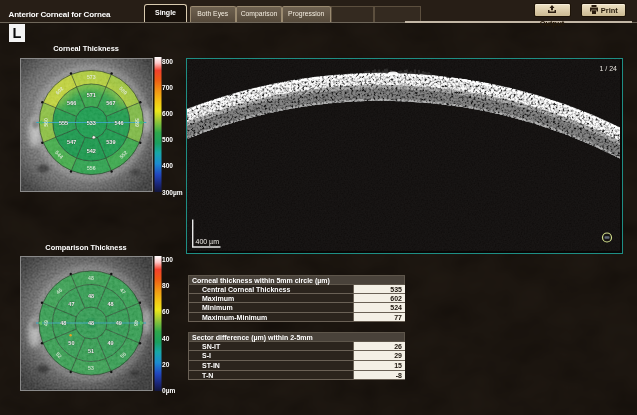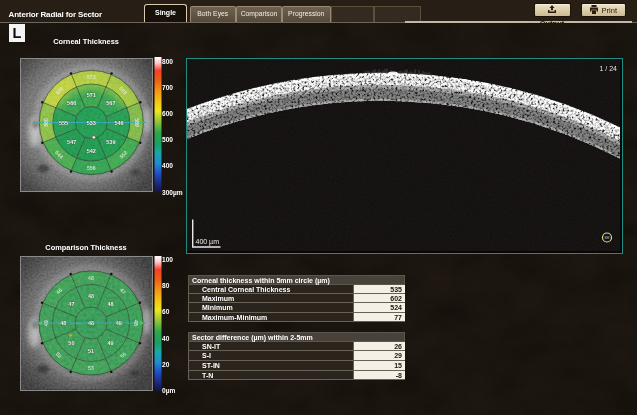--- a/index.html
+++ b/index.html
@@ -4,40 +4,40 @@
 body{width:637px;height:415px;position:relative;overflow:hidden;background:#0e0a07;font-family:"Liberation Sans",sans-serif}
 </style></head><body>
 <svg width="637" height="415" style="position:absolute;left:0;top:0">
 <filter id="bodyn">
       <feTurbulence type="fractalNoise" baseFrequency="0.02 0.03" numOctaves="3" seed="4"></feTurbulence>
 <feColorMatrix type="matrix" values="0.13 0 0 0 0.012  0.09 0 0 0 0.006  0.05 0 0 0 0.003  0 0 0 0 0.2"></feColorMatrix>
     </filter>
 <rect width="637" height="415" filter="url(#bodyn)"></rect>
   </svg>
 <div style="position:absolute;left:0;top:0;width:637px;height:22px;background:#271e16"></div>
-<div style="position:absolute;left:8.5px;top:10px;color:#fff;font-size:8px;font-weight:bold;letter-spacing:-0.15px">Anterior Radial for Sector</div>
+<div style="position:absolute;left:8.5px;top:10px;color:#fff;font-size:8px;font-weight:bold;letter-spacing:-0.15px">Anterior Corneal for Cornea</div>
 <div style="position:absolute;left:144px;top:3.5px;width:43px;height:18px;background:#17100a;border:1px solid #d9cbb0;border-bottom:none;border-radius:3px 3px 0 0;color:#fff;font-size:7px;font-weight:bold;text-align:center;line-height:16px;box-sizing:border-box;z-index:3">Single</div>
 <div style="position:absolute;left:189.5px;top:6px;width:46.5px;height:15.5px;background:linear-gradient(#6e6150,#564a3b);border:1px solid #9a8a70;border-bottom:none;border-radius:2px 2px 0 0;color:#f4ede0;font-size:6.8px;text-align:center;line-height:14px;box-sizing:border-box">Both Eyes</div>
 <div style="position:absolute;left:236px;top:6px;width:46px;height:15.5px;background:linear-gradient(#6e6150,#564a3b);border:1px solid #9a8a70;border-bottom:none;border-radius:2px 2px 0 0;color:#f4ede0;font-size:6.8px;text-align:center;line-height:14px;box-sizing:border-box">Comparison</div>
 <div style="position:absolute;left:282px;top:6px;width:48.5px;height:15.5px;background:linear-gradient(#6e6150,#564a3b);border:1px solid #9a8a70;border-bottom:none;border-radius:2px 2px 0 0;color:#f4ede0;font-size:6.8px;text-align:center;line-height:14px;box-sizing:border-box">Progression</div>
 <div style="position:absolute;left:330.5px;top:6px;width:43.5px;height:15.5px;background:#342a20;border:1px solid #5c4f3e;border-bottom:none;box-sizing:border-box"></div>
 <div style="position:absolute;left:374px;top:6px;width:46.5px;height:15.5px;background:#342a20;border:1px solid #5c4f3e;border-bottom:none;box-sizing:border-box"></div>
 <div style="position:absolute;left:0;top:21.5px;width:637px;height:1px;background:#6e665a"></div>
 <div style="position:absolute;left:405px;top:21px;width:227px;height:1.5px;background:#c3b7a6"></div>
 
 <div style="position:absolute;left:533.5px;top:3px;width:37px;height:14px;background:linear-gradient(#efe2c4,#cbb992);border:1px solid #1d1307;border-radius:2px;box-shadow:inset 0 1px 0 #f7eedb;color:#241808;font-size:7.5px;font-weight:bold;text-align:center;line-height:13px;box-sizing:border-box"><svg width="10" height="9" viewBox="0 0 10 9" style="vertical-align:-1px">
       <path d="M1 8 h8 v-3 h-1.5 v1.5 h-5 V5 H1 Z" fill="#2a1c0e"></path>
       <path d="M5 0 L7.5 3 H6 v2.2 H4 V3 H2.5 Z" fill="#2a1c0e"></path>
     </svg> Output</div>
-<div style="position:absolute;left:581px;top:3px;width:44.5px;height:14px;background:linear-gradient(#efe2c4,#cbb992);border:1px solid #1d1307;border-radius:2px;box-shadow:inset 0 1px 0 #f7eedb;color:#241808;font-size:7.5px;font-weight:normal;text-align:center;line-height:13px;box-sizing:border-box"><svg width="10" height="9" viewBox="0 0 10 9" style="vertical-align:-1px">
+<div style="position:absolute;left:581px;top:3px;width:44.5px;height:14px;background:linear-gradient(#efe2c4,#cbb992);border:1px solid #1d1307;border-radius:2px;box-shadow:inset 0 1px 0 #f7eedb;color:#241808;font-size:7.5px;font-weight:bold;text-align:center;line-height:13px;box-sizing:border-box"><svg width="10" height="9" viewBox="0 0 10 9" style="vertical-align:-1px">
       <path d="M2.5 0 h5 v2 h-5 Z M1 2.5 h8 v4 h-1.5 v-1.8 h-5 v1.8 H1 Z M3 5.2 h4 V9 H3 Z" fill="#2a1c0e"></path>
     </svg> Print</div>
 <div style="position:absolute;left:9px;top:24px;width:16px;height:18px;background:#f4f4f4;color:#0b0b0b;font-size:14.5px;font-weight:bold;text-align:center;line-height:18px">L</div>
 
-<div style="position:absolute;left:34px;top:37px;width:104px;text-align:center;color:#fff;font-size:7.4px;font-weight:bold">Corneal Thickness</div>
+<div style="position:absolute;left:34px;top:44px;width:104px;text-align:center;color:#fff;font-size:7.4px;font-weight:bold">Corneal Thickness</div>
 <div style="position:absolute;left:19.5px;top:57.5px;width:133px;height:134.5px;border:1px solid #8a8a8a;box-sizing:border-box;background:#000"><svg width="131" height="132.5" viewBox="0 0 131 132.5">
 <defs>
         <radialGradient id="pga" cx="48%" cy="47%" r="66%">
  <stop offset="0" stop-color="#7b7b7b"></stop>
           <stop offset="0.5" stop-color="#6f6f6f"></stop>
  <stop offset="0.72" stop-color="#525252"></stop>
           <stop offset="0.88" stop-color="#2c2c2c"></stop>
  <stop offset="1" stop-color="#101010"></stop>
 </radialGradient>
 <filter id="gna">

